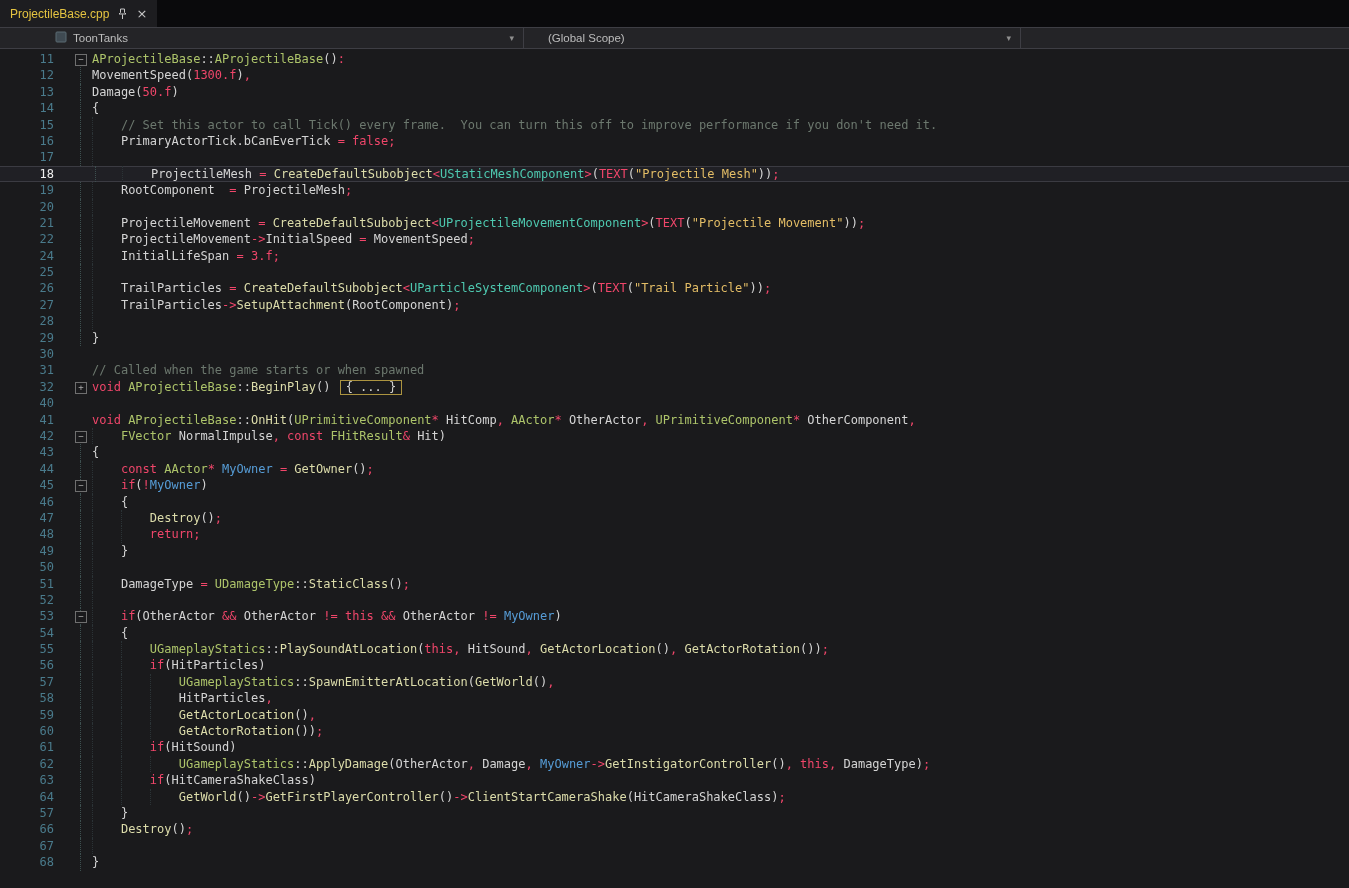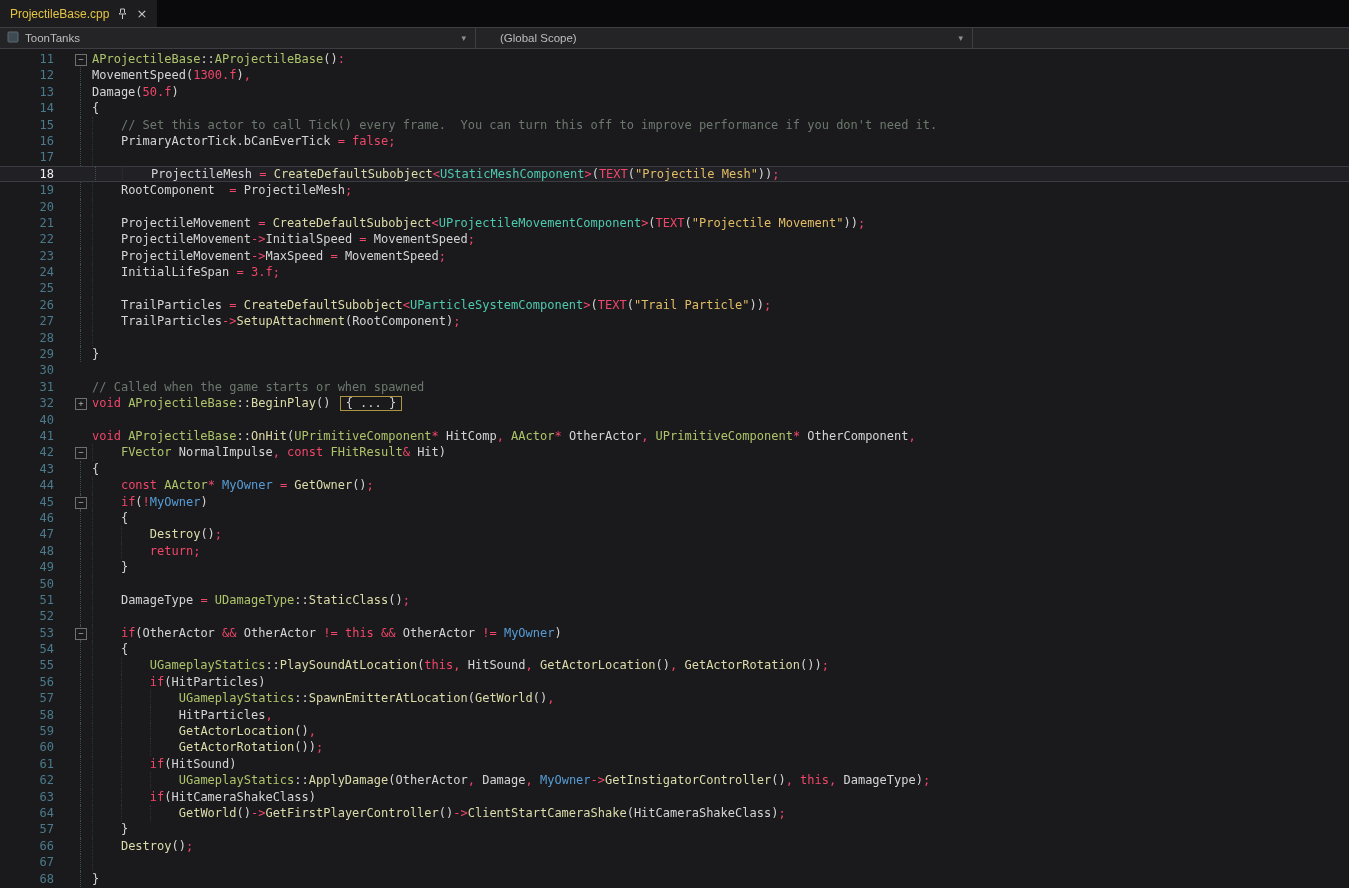--- a/index.html
+++ b/index.html
@@ -13,21 +13,21 @@
   
   .tabbar{height:27px;background:var(--tabbarBg);display:flex;align-items:stretch;flex:none;}
   .tab{display:flex;align-items:center;gap:8px;padding:0 10px;background:var(--tabBg);cursor:default;}
   .tab-title{color:var(--tabTitle);font-family:"Liberation Sans",sans-serif;font-size:12px;}
   .tab .pin{display:flex;align-items:center;}
   .tab .close{color:var(--tabIcon);font-family:"DejaVu Sans",sans-serif;font-size:13px;line-height:13px;}
 
   
   .navbar{height:20px;flex:none;background:var(--navBg);display:flex;
     border-top:1px solid var(--navBorder);border-bottom:1px solid var(--navBorder);
-    font-family:"Liberation Sans",sans-serif;font-size:11.5px;color:var(--navText);}
+    font-family:"Liberation Sans",sans-serif;font-size:11.5px;color:var(--navText);padding-left:48px;}
   .combo{display:flex;align-items:center;border-right:1px solid var(--navBorder);}
   .combo.left{width:468px;padding-left:7px;gap:6px;}
   .combo.mid{width:472px;padding-left:24px;}
   .combo.right{flex:1;border-right:none;}
   .combo .arrow{margin-left:auto;padding-right:9px;color:var(--navArrow);font-size:9px;font-family:"DejaVu Sans",sans-serif;}
 
   
   .editor{flex:1;padding-top:2px;font-size:12px;line-height:16.4px;position:relative;overflow:hidden;}
   .row{display:flex;height:16.4px;box-sizing:border-box;white-space:pre;}
   .row.hl{background:var(--hlBg);box-shadow:inset 0 1px 0 var(--hlBorder), inset 0 -1px 0 var(--hlBorder);gap:15px;}
@@ -87,21 +87,20 @@
       <div class="row"><span class="num">13</span><span class="fmargin"><span class="fold-line"></span></span><span class="code"><span class="tk-w">Damage</span><span class="tk-w">(</span><span class="tk-k">50.f</span><span class="tk-w">)</span></span></div>
       <div class="row"><span class="num">14</span><span class="fmargin"><span class="fold-line"></span></span><span class="code"><span class="tk-w">{</span></span></div>
       <div class="row"><span class="num">15</span><span class="fmargin"><span class="fold-line"></span></span><span class="code"><span class="iguide" style="left: 0px;"></span>    <span class="tk-c">// Set this actor to call Tick() every frame.  You can turn this off to improve performance if you don't need it.</span></span></div>
       <div class="row"><span class="num">16</span><span class="fmargin"><span class="fold-line"></span></span><span class="code"><span class="iguide" style="left: 0px;"></span>    <span class="tk-w">PrimaryActorTick.bCanEverTick </span><span class="tk-k">= false;</span></span></div>
       <div class="row"><span class="num">17</span><span class="fmargin"><span class="fold-line"></span></span><span class="code"><span class="iguide" style="left: 0px;"></span>    </span></div>
       <div class="row hl"><span class="num">18</span><span class="fmargin"><span class="fold-line"></span></span><span class="code"><span class="iguide" style="left: 0px;"></span>    <span class="tk-w">ProjectileMesh </span><span class="tk-k">= </span><span class="tk-f">CreateDefaultSubobject</span><span class="tk-k">&lt;</span><span class="tk-t">UStaticMeshComponent</span><span class="tk-k">&gt;</span><span class="tk-w">(</span><span class="tk-k">TEXT</span><span class="tk-w">(</span><span class="tk-s">"Projectile Mesh"</span><span class="tk-w">))</span><span class="tk-k">;</span></span></div>
       <div class="row"><span class="num">19</span><span class="fmargin"><span class="fold-line"></span></span><span class="code"><span class="iguide" style="left: 0px;"></span>    <span class="tk-w">RootComponent  </span><span class="tk-k">= </span><span class="tk-w">ProjectileMesh</span><span class="tk-k">;</span></span></div>
       <div class="row"><span class="num">20</span><span class="fmargin"><span class="fold-line"></span></span><span class="code"><span class="iguide" style="left: 0px;"></span>    </span></div>
       <div class="row"><span class="num">21</span><span class="fmargin"><span class="fold-line"></span></span><span class="code"><span class="iguide" style="left: 0px;"></span>    <span class="tk-w">ProjectileMovement </span><span class="tk-k">= </span><span class="tk-f">CreateDefaultSubobject</span><span class="tk-k">&lt;</span><span class="tk-t">UProjectileMovementComponent</span><span class="tk-k">&gt;</span><span class="tk-w">(</span><span class="tk-k">TEXT</span><span class="tk-w">(</span><span class="tk-s">"Projectile Movement"</span><span class="tk-w">))</span><span class="tk-k">;</span></span></div>
       <div class="row"><span class="num">22</span><span class="fmargin"><span class="fold-line"></span></span><span class="code"><span class="iguide" style="left: 0px;"></span>    <span class="tk-w">ProjectileMovement</span><span class="tk-k">-&gt;</span><span class="tk-w">InitialSpeed </span><span class="tk-k">= </span><span class="tk-w">MovementSpeed</span><span class="tk-k">;</span></span></div>
-      <div class="row"><span class="num">23</span><span class="fmargin"><span class="fold-line"></span></span><span class="code"><span class="iguide" style="left: 0px;"></span>    <span class="tk-w">ProjectileMovement</span><span class="tk-k">-&gt;</span><span class="tk-w">MaxSpeed </span><span class="tk-k">= </span><span class="tk-w">MovementSpeed</span><span class="tk-k">;</span></span></div>
       <div class="row"><span class="num">24</span><span class="fmargin"><span class="fold-line"></span></span><span class="code"><span class="iguide" style="left: 0px;"></span>    <span class="tk-w">InitialLifeSpan </span><span class="tk-k">= </span><span class="tk-k">3.f;</span></span></div>
       <div class="row"><span class="num">25</span><span class="fmargin"><span class="fold-line"></span></span><span class="code"><span class="iguide" style="left: 0px;"></span>    </span></div>
       <div class="row"><span class="num">26</span><span class="fmargin"><span class="fold-line"></span></span><span class="code"><span class="iguide" style="left: 0px;"></span>    <span class="tk-w">TrailParticles </span><span class="tk-k">= </span><span class="tk-f">CreateDefaultSubobject</span><span class="tk-k">&lt;</span><span class="tk-t">UParticleSystemComponent</span><span class="tk-k">&gt;</span><span class="tk-w">(</span><span class="tk-k">TEXT</span><span class="tk-w">(</span><span class="tk-s">"Trail Particle"</span><span class="tk-w">))</span><span class="tk-k">;</span></span></div>
       <div class="row"><span class="num">27</span><span class="fmargin"><span class="fold-line"></span></span><span class="code"><span class="iguide" style="left: 0px;"></span>    <span class="tk-w">TrailParticles</span><span class="tk-k">-&gt;</span><span class="tk-f">SetupAttachment</span><span class="tk-w">(</span><span class="tk-w">RootComponent</span><span class="tk-w">)</span><span class="tk-k">;</span></span></div>
       <div class="row"><span class="num">28</span><span class="fmargin"><span class="fold-line"></span></span><span class="code"><span class="iguide" style="left: 0px;"></span>    </span></div>
       <div class="row"><span class="num">29</span><span class="fmargin"><span class="fold-line"></span></span><span class="code"><span class="tk-w">}</span></span></div>
       <div class="row"><span class="num">30</span><span class="fmargin"></span><span class="code"></span></div>
       <div class="row"><span class="num">31</span><span class="fmargin"></span><span class="code"><span class="tk-c">// Called when the game starts or when spawned</span></span></div>
       <div class="row"><span class="num">32</span><span class="fmargin"><span class="fold-marker">+</span></span><span class="code"><span class="tk-k">void </span><span class="tk-g">AProjectileBase</span><span class="tk-w">::</span><span class="tk-f">BeginPlay</span><span class="tk-w">() </span><span class="collapsed-box">{ ... }</span></span></div>
       <div class="row"><span class="num">40</span><span class="fmargin"></span><span class="code"></span></div>

